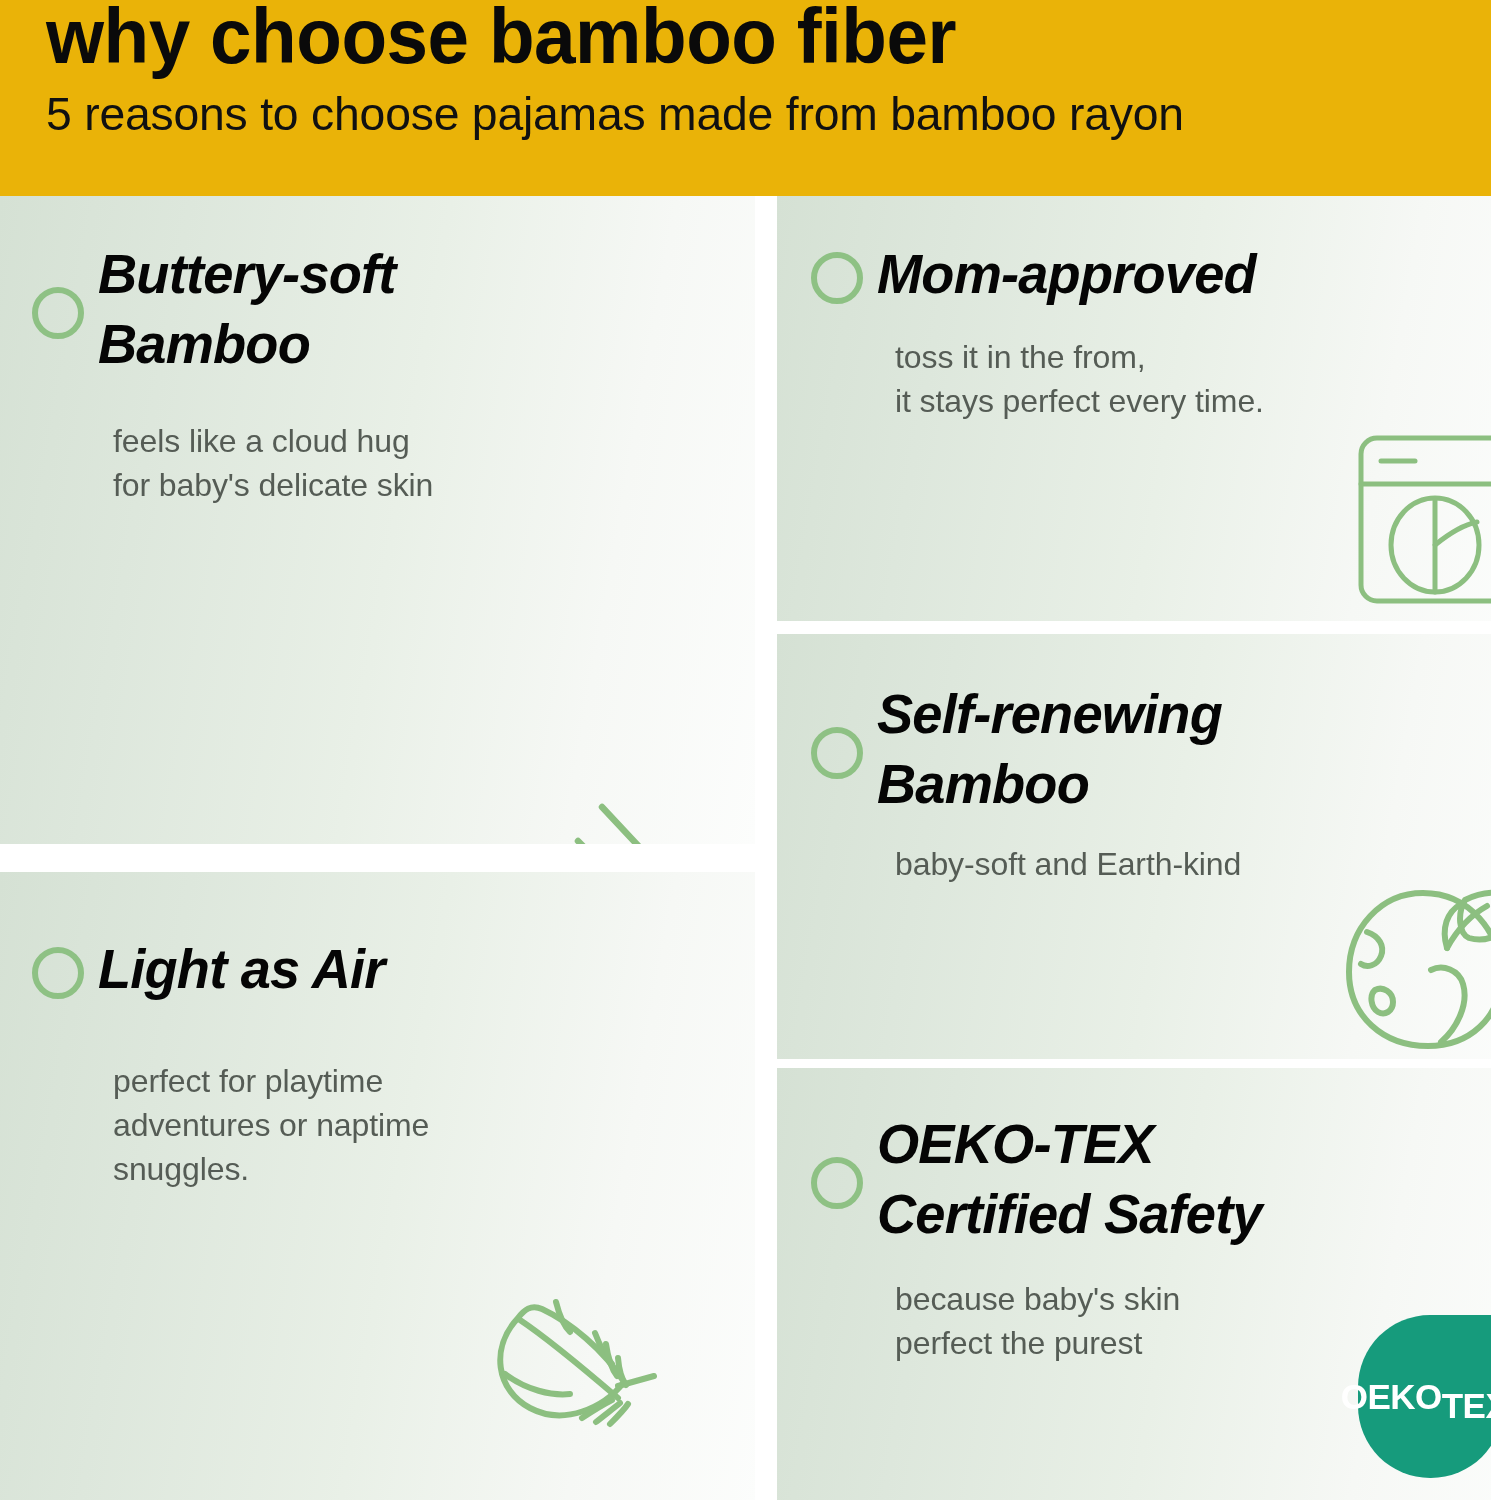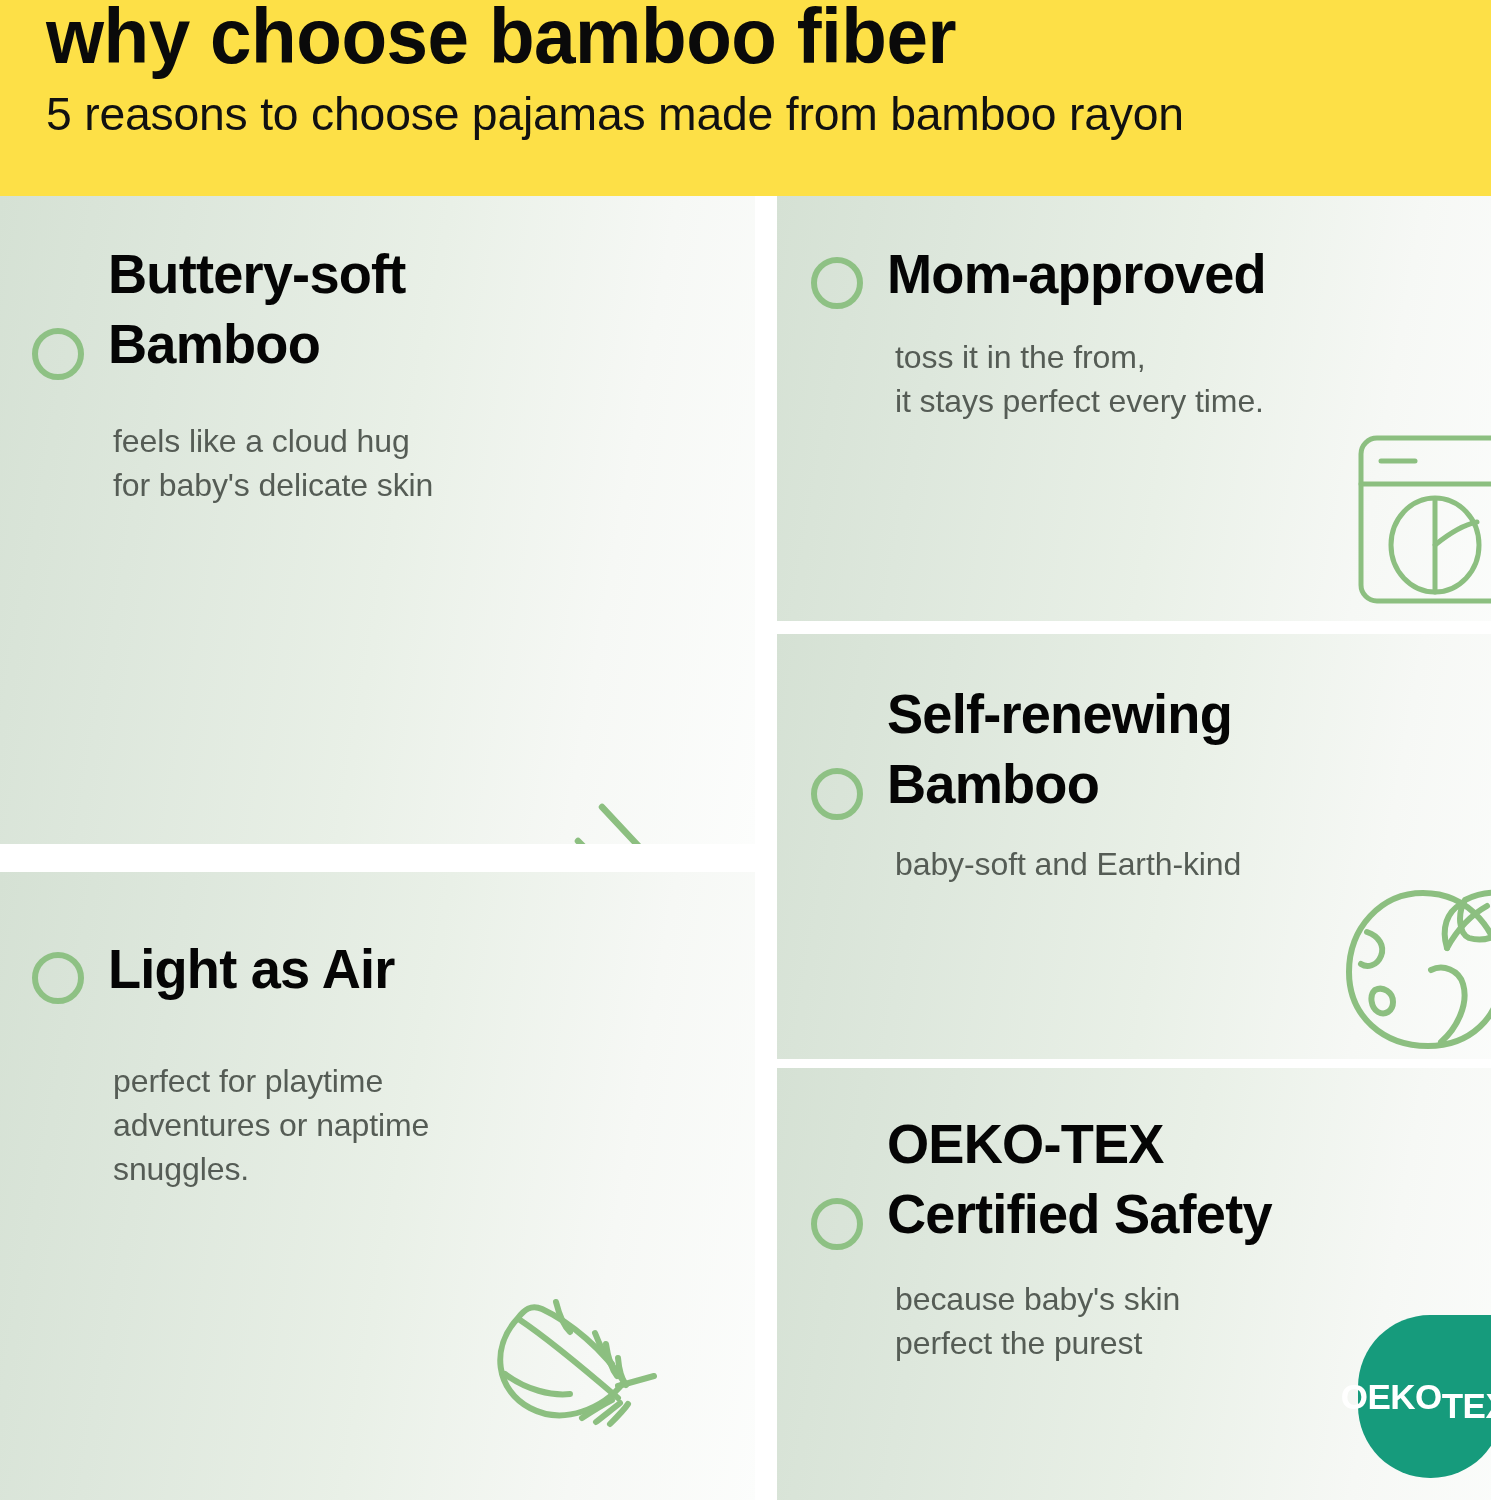--- a/index.html
+++ b/index.html
@@ -14,21 +14,21 @@
     overflow: hidden;
     position: relative;
   }
 
   
   .header {
     position: absolute;
     left: 0; top: 0;
     width: 1491px;
     height: 196px;
-    background: #fde047;
+    background: #eab308;
   }
   .title {
     position: absolute;
     left: 46px;
     top: -4px;
     font-size: 77px;
     font-weight: 700;
     color: #0a0a0a;
     letter-spacing: -0.5px;
     line-height: 1.04;
@@ -87,22 +87,23 @@
   #card-light    { top: 656px; height: 648px; margin-top: 20px; }
   
   #card-mom      { top: 0px;   height: 425px; }
   #card-self     { top: 438px; height: 425px; }
   #card-oeko     { top: 872px; height: 432px; }
 
   
   .head-row {
     position: absolute;
     display: flex;
-    align-items: flex-end;
-    gap: 24px;
+    align-items: center;
+    gap: 14px;
+    font-style: italic;
   }
   .ring {
     flex: 0 0 auto;
     width: 52px;
     height: 52px;
     border: 6px solid #8ec184;
     border-radius: 50%;
     box-sizing: border-box;
     margin-top: 7px;
   }

